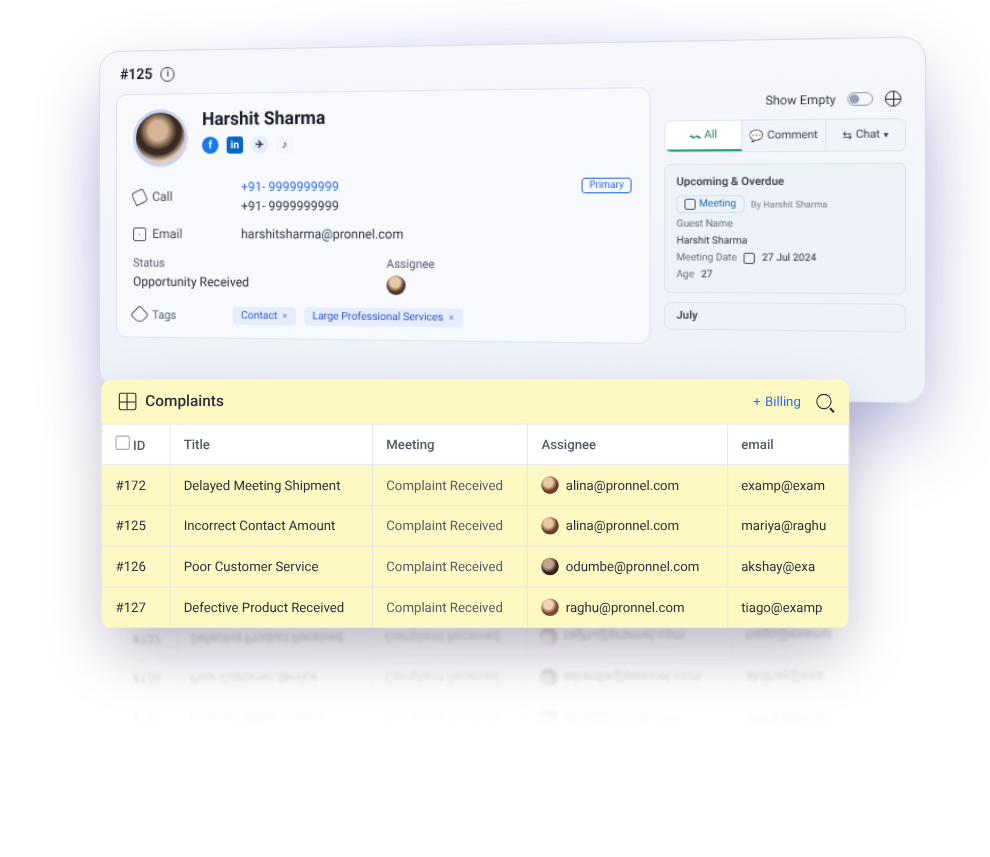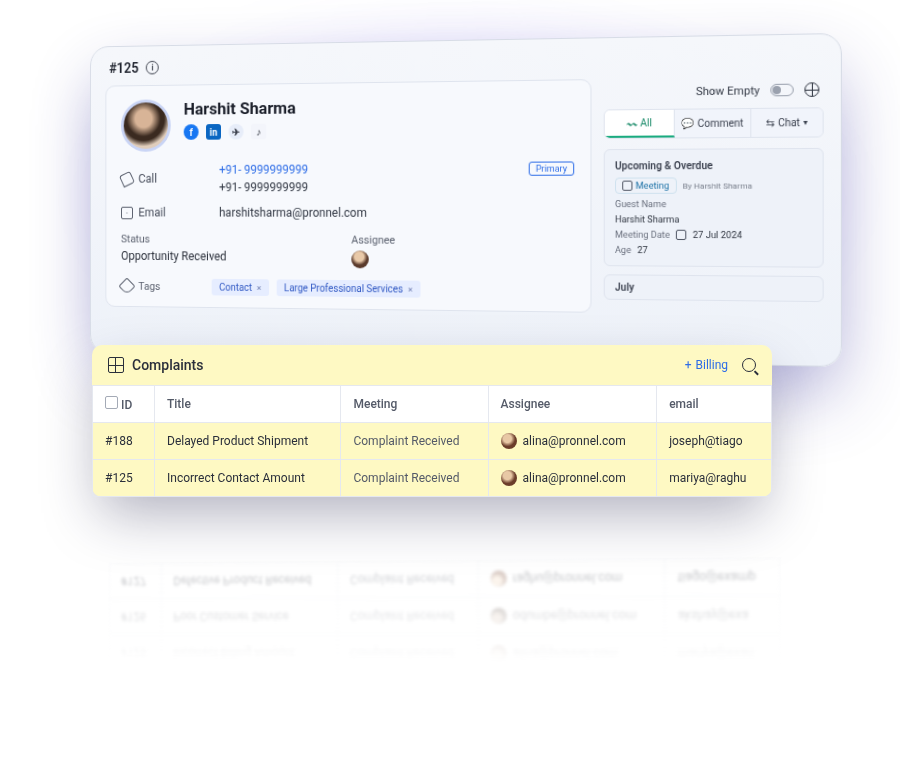--- a/index.html
+++ b/index.html
@@ -295,36 +295,54 @@
       <tr>
         <th style="width:62px;"><span class="chk"></span>&nbsp;<span>ID</span></th>
         <th>Title</th>
         <th>Meeting</th>
         <th>Assignee</th>
         <th>email</th>
       </tr>
     </thead>
     <tbody id="c-body">
         <tr>
-          <td>#188</td>
-          <td>Delayed Product Shipment</td>
+          <td>#172</td>
+          <td>Delayed Meeting Shipment</td>
           <td class="bucket">Complaint Received</td>
           <td>
             <span class="aemail"><span class="sm-av av-a"></span>alina@pronnel.com</span>
           </td>
-          <td>joseph@tiago</td>
+          <td>examp@exam</td>
         </tr>
         <tr>
           <td>#125</td>
           <td>Incorrect Contact Amount</td>
           <td class="bucket">Complaint Received</td>
           <td>
             <span class="aemail"><span class="sm-av av-a"></span>alina@pronnel.com</span>
           </td>
           <td>mariya@raghu</td>
+        </tr>
+        <tr>
+          <td>#126</td>
+          <td>Poor Customer Service</td>
+          <td class="bucket">Complaint Received</td>
+          <td>
+            <span class="aemail"><span class="sm-av av-o"></span>odumbe@pronnel.com</span>
+          </td>
+          <td>akshay@exa</td>
+        </tr>
+        <tr>
+          <td>#127</td>
+          <td>Defective Product Received</td>
+          <td class="bucket">Complaint Received</td>
+          <td>
+            <span class="aemail"><span class="sm-av av-r"></span>raghu@pronnel.com</span>
+          </td>
+          <td>tiago@examp</td>
         </tr>
       </tbody>
   </table>
 </div>
 
 <div class="reflection">
   <table>
       <tbody id="c-body-ref">
         <tr>
           <td>#124</td>

